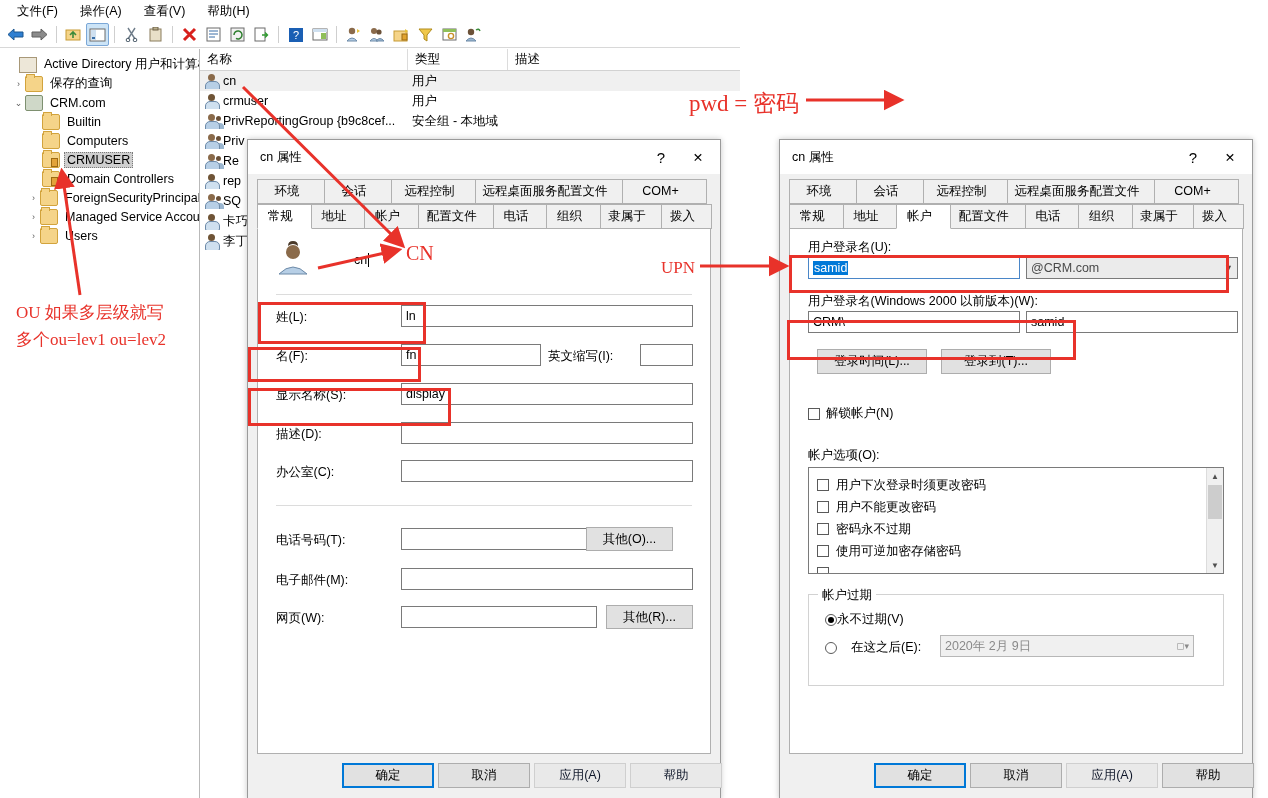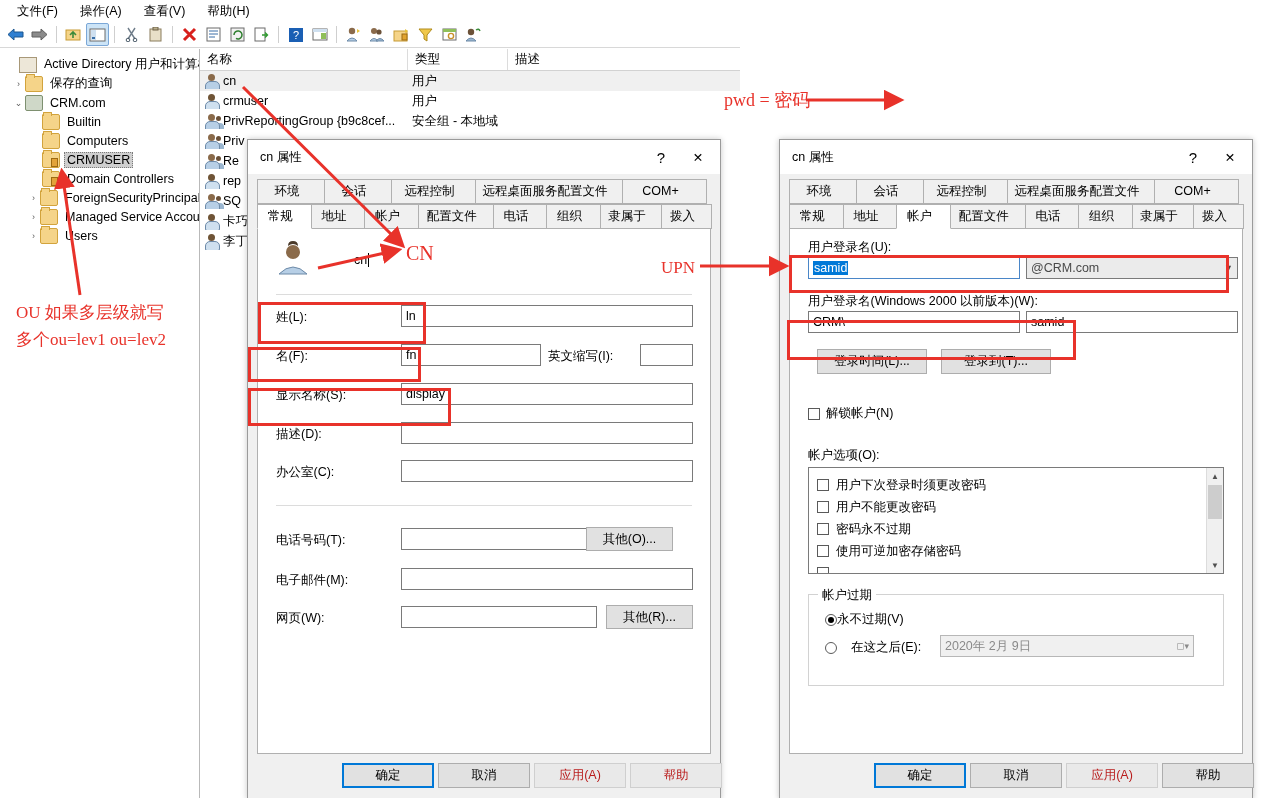--- a/index.html
+++ b/index.html
@@ -69,21 +69,21 @@
        text-align:center;font-size:12.5px;margin-right:-1px;box-sizing:border-box;height:25px;
        display:flex;align-items:center;justify-content:center;}
   .tab.active{background:#fff;border-bottom-color:#fff;position:relative;z-index:3;}
   .tabpage{background:#fff;border:1px solid #b0b0b0;margin:-1px 9px 0 9px;position:absolute;
            left:0;right:0;bottom:45px;}
   .btnrow{position:absolute;left:0;right:0;bottom:0;height:45px;background:#f0f0f0;
           display:flex;align-items:center;}
   .btn{height:25px;border:1px solid #adadad;background:#e1e1e1;font-size:12.5px;
        display:flex;align-items:center;justify-content:center;box-sizing:border-box;color:#000;}
   .btn.def{border:2px solid #0078d7;background:#e1e1e1;}
-  .btn.dis{color:#b91c1c;background:#e9e9e9;border-color:#cfcfcf;}
+  .btn.dis{color:#0f172a;background:#e9e9e9;border-color:#cfcfcf;}
   .lbl{font-size:12.5px;color:#000;}
   .tin{border:1px solid #7a7a7a;background:#fff;height:22px;box-sizing:border-box;
        font-size:12.5px;padding:2px 4px;color:#000;display:flex;align-items:center;}
   .tin.ro{background:#f0f0f0;border:1px solid #a8a8a8;color:#4a4a4a;}
   .cbx{width:12px;height:12px;border:1px solid #5a5a5a;background:#fff;
        display:inline-block;box-sizing:border-box;flex:none;}
   .rdo{width:12px;height:12px;border:1px solid #5a5a5a;background:#fff;border-radius:50%;
        display:inline-block;box-sizing:border-box;flex:none;position:relative;}
   .rdo.on:after{content:"";position:absolute;left:2px;top:2px;width:6px;height:6px;
        border-radius:50%;background:#000;}
@@ -554,21 +554,21 @@
     </div>
   </div>
 </div>
 
 <div class="redbox" style="left:258px;top:302px;width:168px;height:42px"></div>
 <div class="redbox" style="left:248px;top:347px;width:173px;height:35px"></div>
 <div class="redbox" style="left:248px;top:388px;width:203px;height:38px"></div>
 <div class="redbox" style="left:789px;top:255px;width:440px;height:38px"></div>
 <div class="redbox" style="left:787px;top:320px;width:289px;height:40px"></div>
 
-<div class="redtxt" style="left:724px;top:88px;font-size:18px;">pwd = 密码</div>
+<div class="redtxt" style="left:689px;top:88px;font-size:23px;">pwd = 密码</div>
 <div class="redtxt" style="left:406px;top:242px;font-size:20px;">CN</div>
 <div class="redtxt" style="left:661px;top:258px;font-size:17px;">UPN</div>
 <div class="redtxt" style="left:16px;top:301px;font-size:17px;">OU  如果多层级就写</div>
 <div class="redtxt" style="left:16px;top:328px;font-size:17px;">多个ou=lev1 ou=lev2</div>
 
 <svg class="annot-svg">
   <defs>
     <marker id="ah" markerWidth="7" markerHeight="7" refX="5.5" refY="3.5" orient="auto">
       <path d="M0,0 L7,3.5 L0,7 z" fill="#e8322a"></path>
     </marker>

